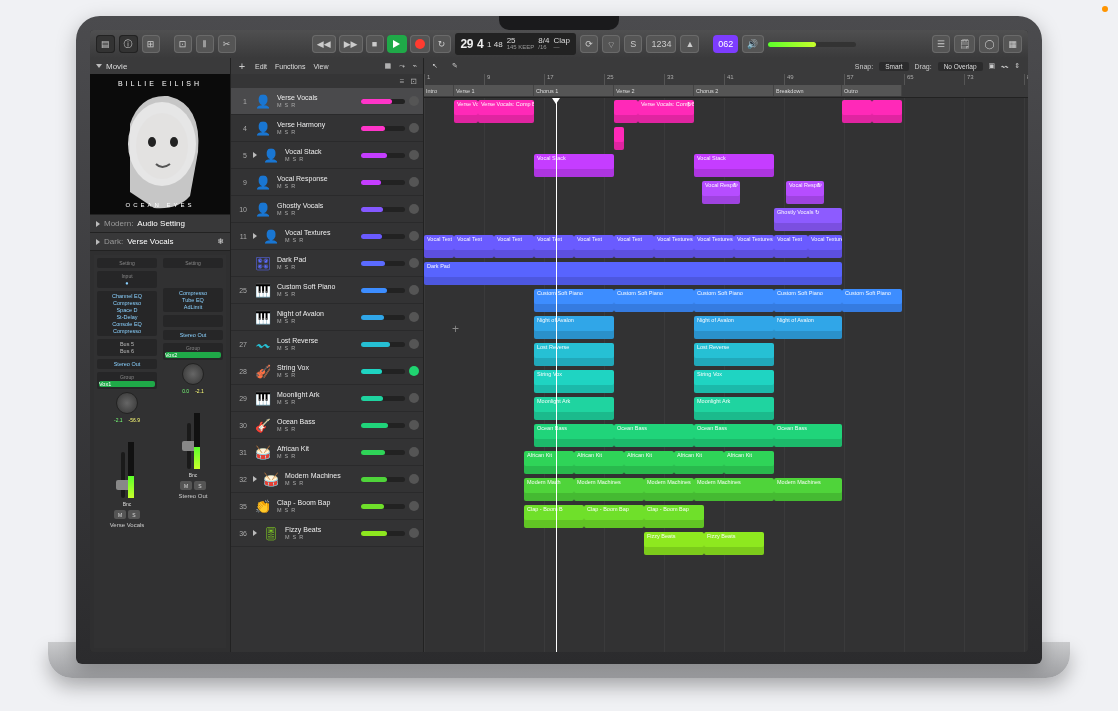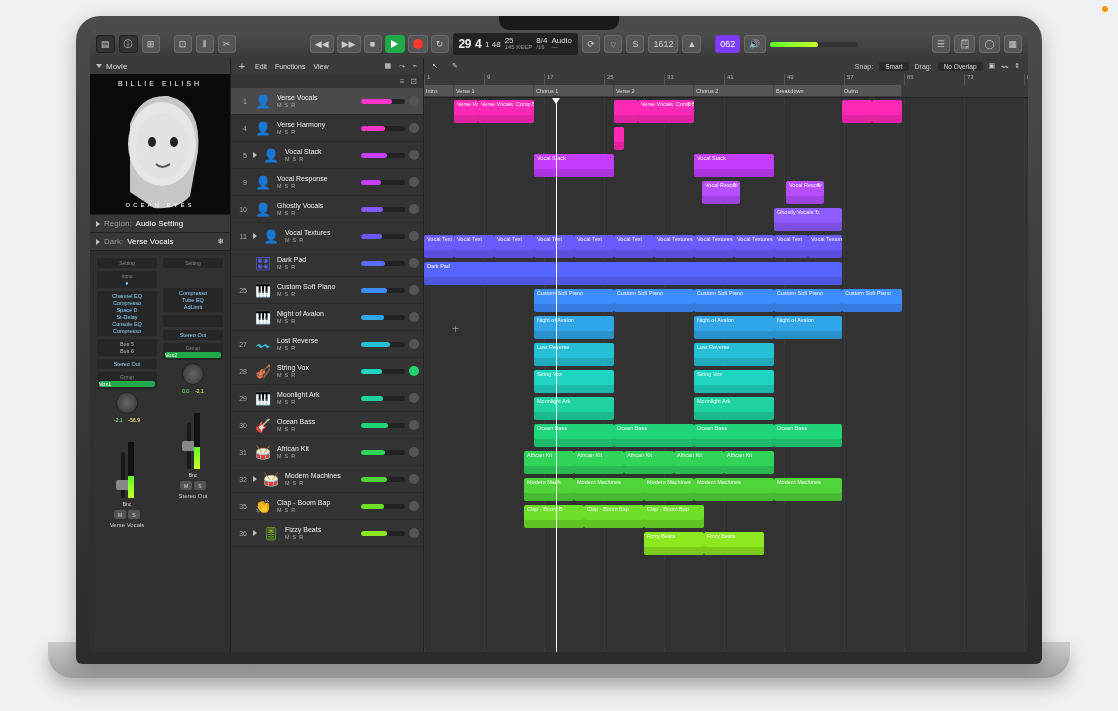--- a/index.html
+++ b/index.html
@@ -130,28 +130,28 @@
             </span>
           <span class="col">
               <span class="colv">25</span>
               <span>145 KEEP</span>
             </span>
           <span class="col">
               <span class="colv">8/4</span>
               <span>/16</span>
             </span>
           <span class="col">
-              <span class="colv">Audio</span>
+              <span class="colv">Clap</span>
               <span>—</span>
             </span>
         </div>
         <span class="pill">⟳</span>
         <span class="pill">⌔</span>
         <span class="pill">S</span>
-        <span class="pill">1612</span>
+        <span class="pill">1234</span>
         <span class="pill">▲</span>
         <span style="width:6px"></span>
         <span class="pill purple">062</span>
         <span class="pill">🔊</span>
         <div class="volbar"></div>
         <span class="spacer"></span>
         <span class="pill">☰</span>
         <span class="pill">🗒</span>
         <span class="pill">◯</span>
         <span class="pill">▦</span>
@@ -173,21 +173,21 @@
                 <ellipse cx="62" cy="68" rx="4" ry="5" fill="#222"></ellipse>
                 <ellipse cx="84" cy="68" rx="4" ry="5" fill="#222"></ellipse>
                 <path d="M66 90 Q72 96 80 90" stroke="#555" fill="none" stroke-width="2"></path>
                 <rect x="0" y="0" width="140" height="140" fill="url(#g)"></rect>
               </svg>
             <div class="movie-title">BILLIE EILISH</div>
             <div class="movie-sub">OCEAN EYES</div>
           </div>
           <div class="insprow">
               <span class="chevr"></span>
-              <span class="label7">Region:</span>
+              <span class="label7">Modern:</span>
               <span class="val7">Audio Setting</span>
             </div>
           <div class="insprow">
               <span class="chevr"></span>
               <span class="label7">Dark:</span>
               <span class="val7">Verse Vocals</span>
               <span style="margin-left:auto">❄</span>
             </div>
           <div class="strips" id="strips">
               <div class="strip">

